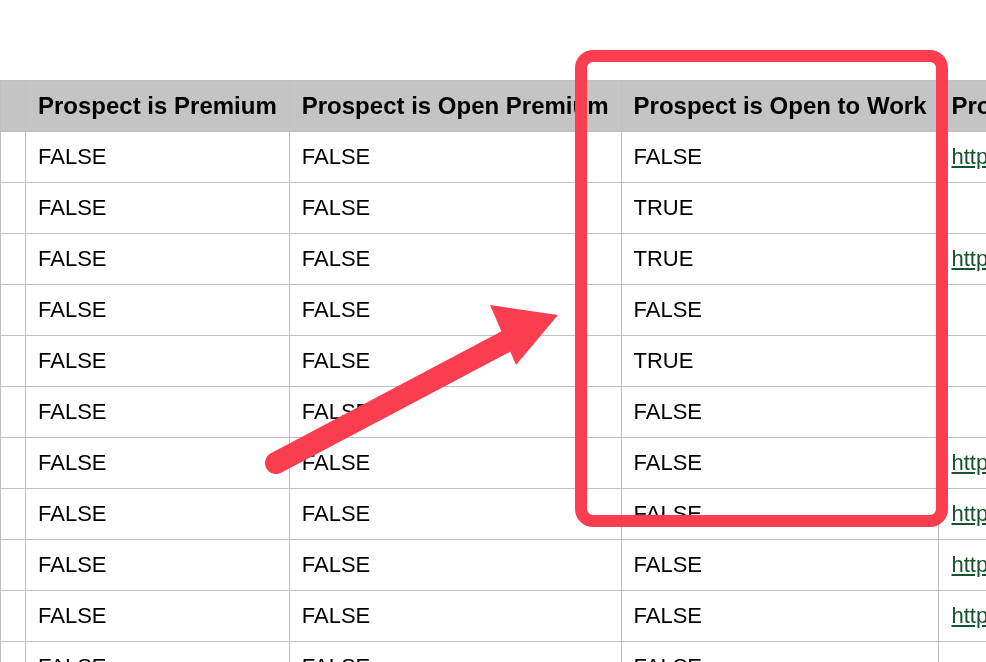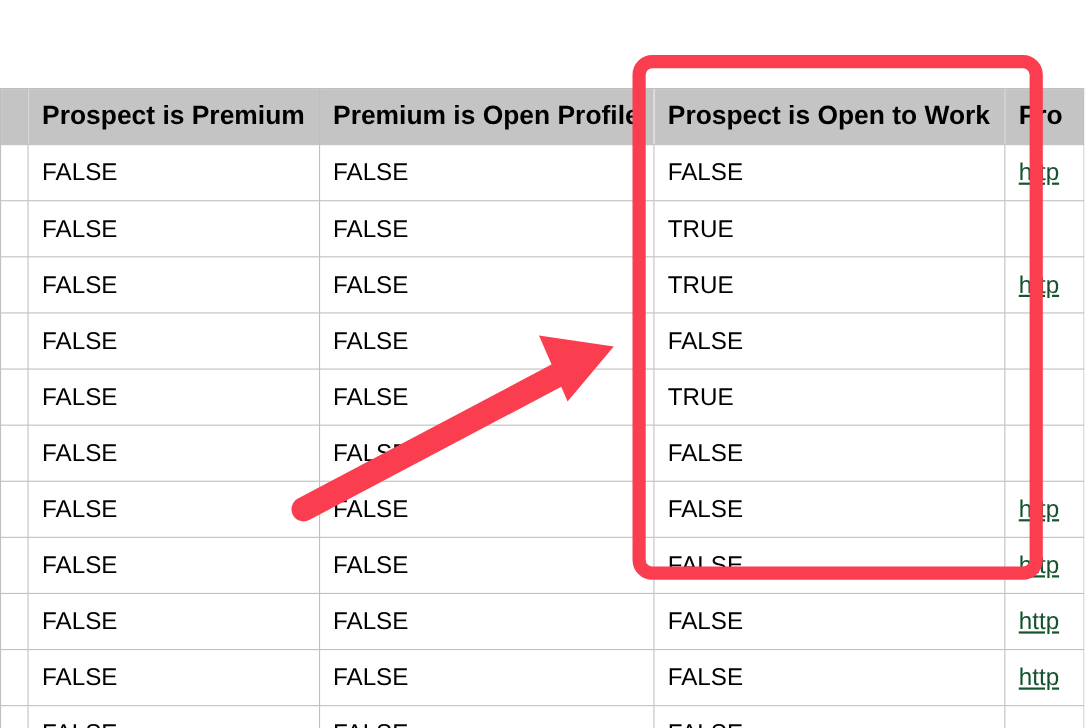--- a/index.html
+++ b/index.html
@@ -82,21 +82,21 @@
       <col class="lead">
       <col class="c1">
       <col class="c2">
       <col class="c3">
       <col class="c4">
     </colgroup>
     <thead>
       <tr>
         <th class="lead"></th>
         <th>Prospect is Premium</th>
-        <th>Premium is Open Profile</th>
+        <th>Prospect is Open Premium</th>
         <th>Prospect is Open to Work</th>
         <th>Pro</th>
       </tr>
     </thead>
     <tbody>
 
       <tr>
         <td class="lead"></td>
         <td>FALSE</td>
         <td>FALSE</td>

